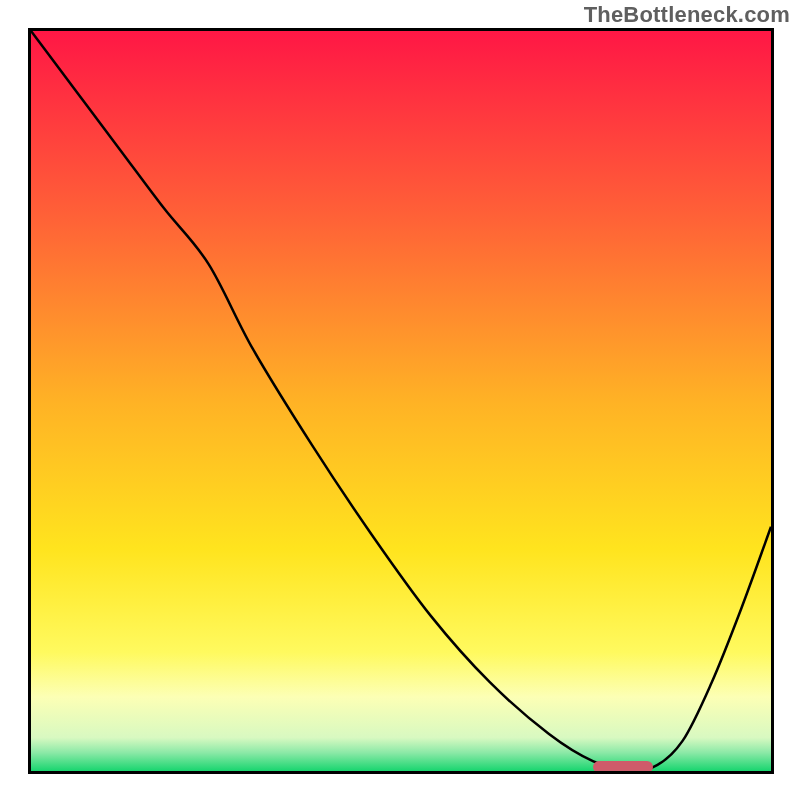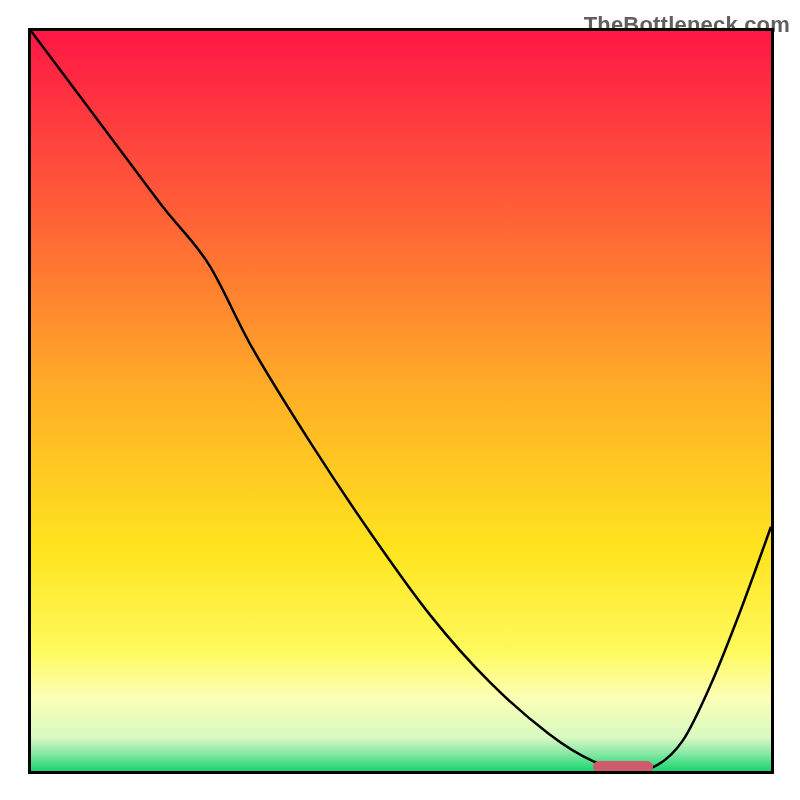--- a/index.html
+++ b/index.html
@@ -17,21 +17,20 @@
     height: 800px;
   }
   .watermark {
     position: absolute;
     top: 2px;
     right: 10px;
     font-size: 22px;
     font-weight: 600;
     color: #5f5f5f;
     letter-spacing: 0.2px;
-    margin-top: 10px;
   }
   .plot {
     position: absolute;
     left: 28px;
     top: 28px;
     width: 746px;
     height: 746px;
     border: 3px solid #000000;
     box-sizing: border-box;
     overflow: hidden;

